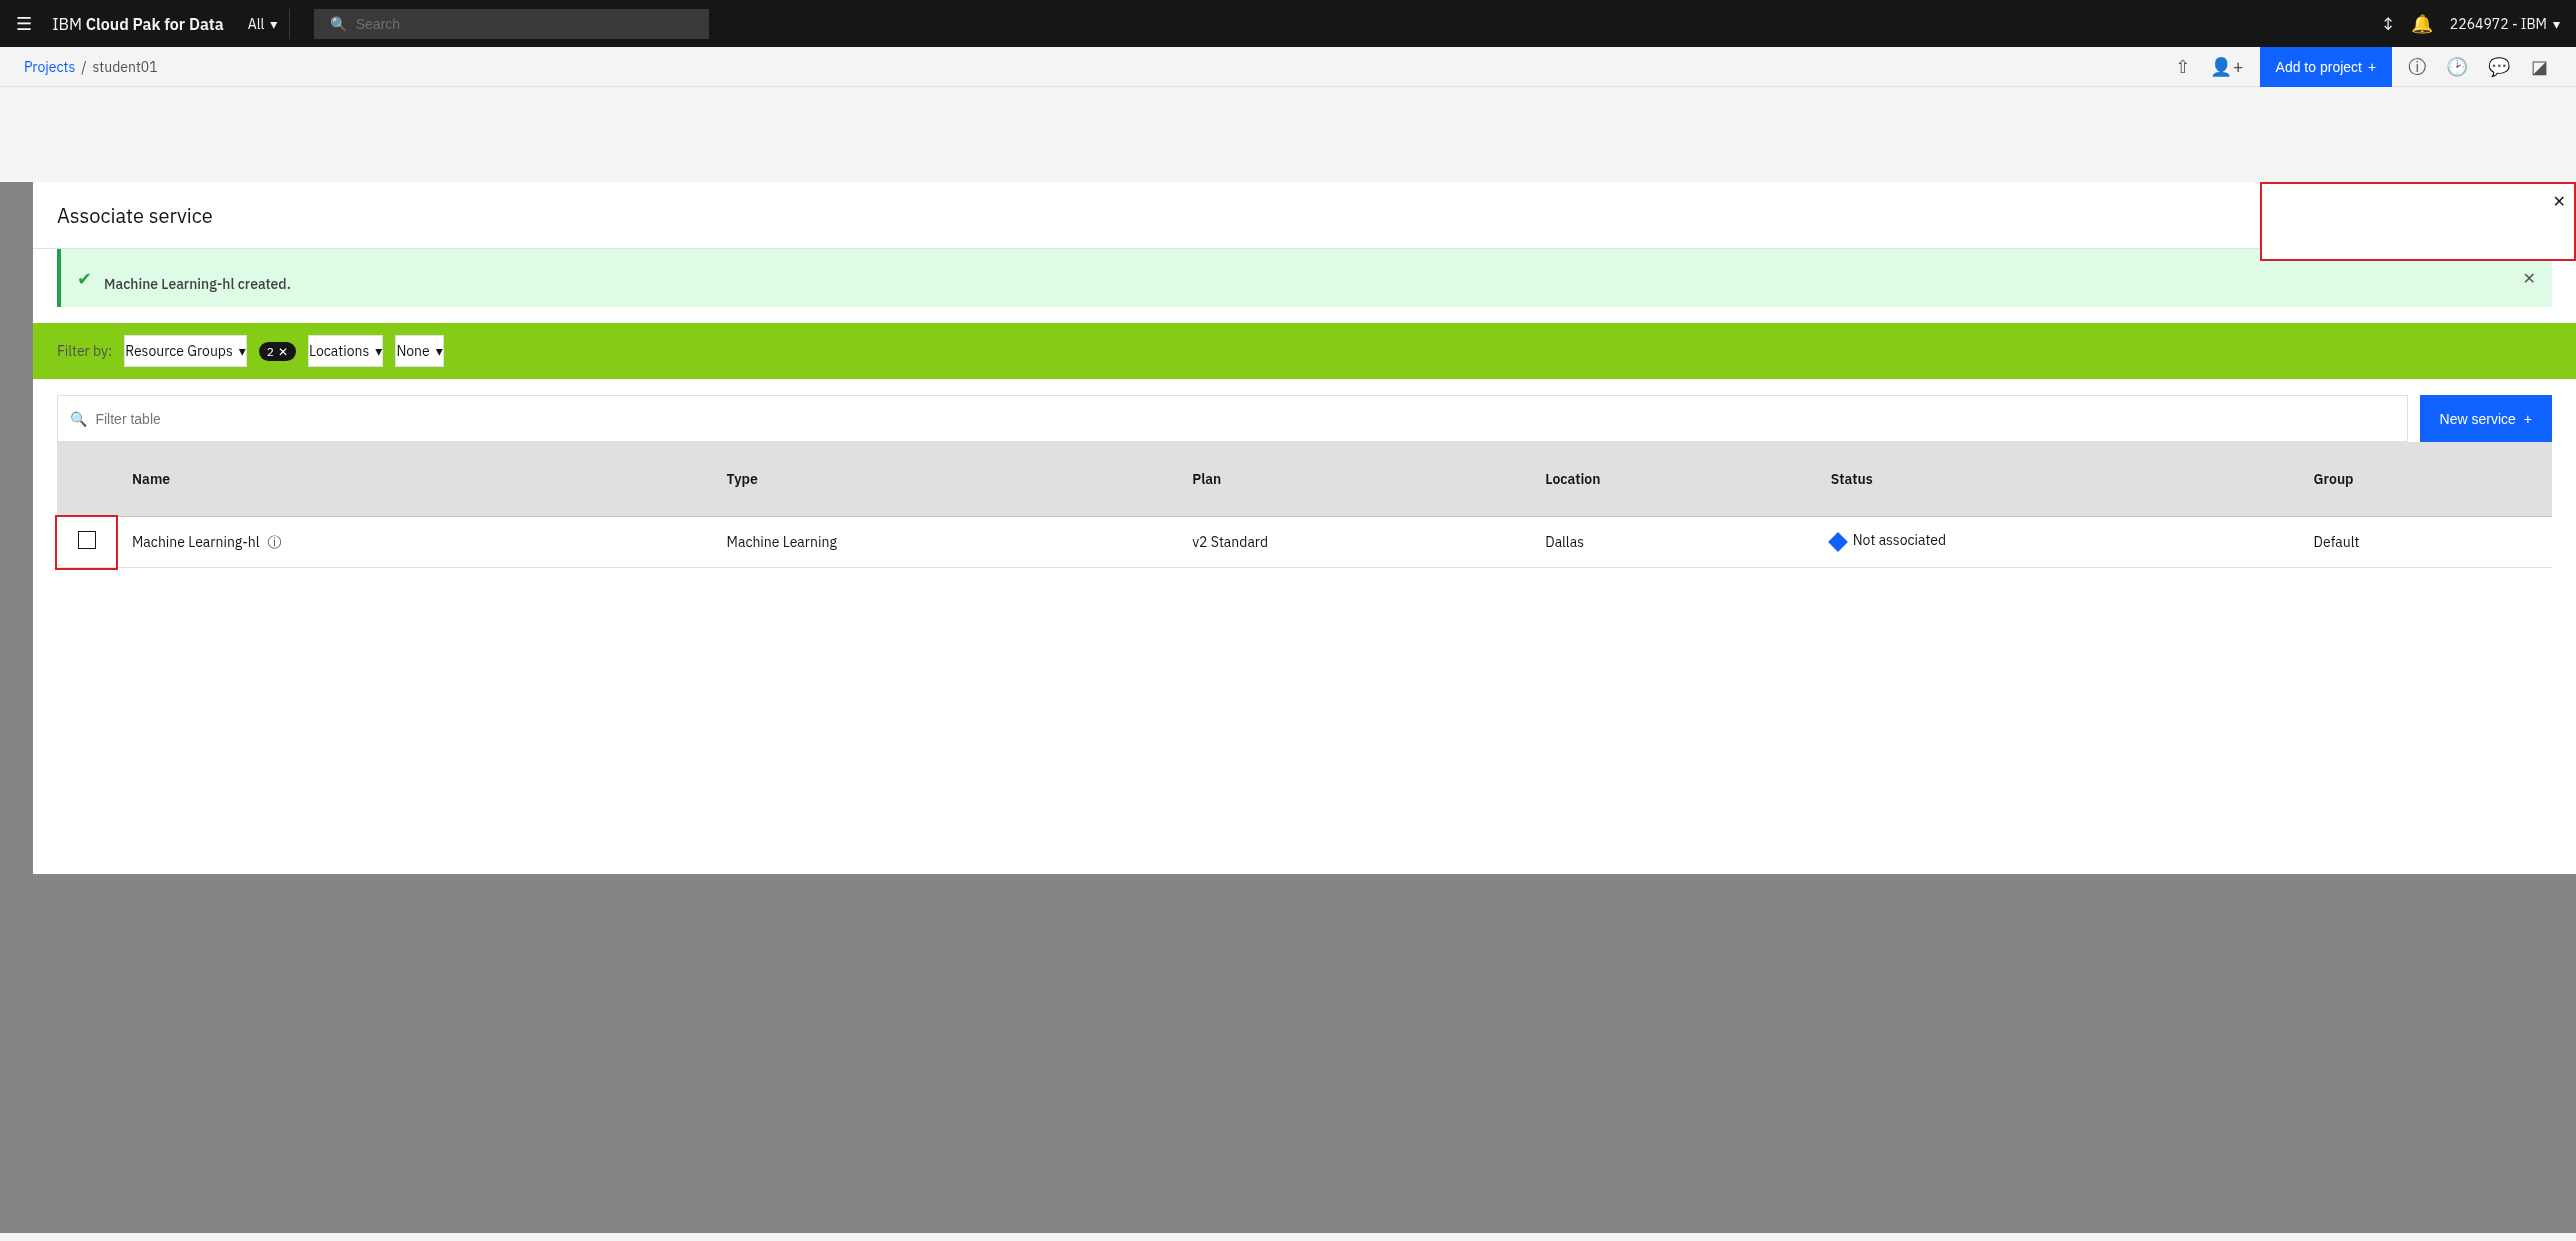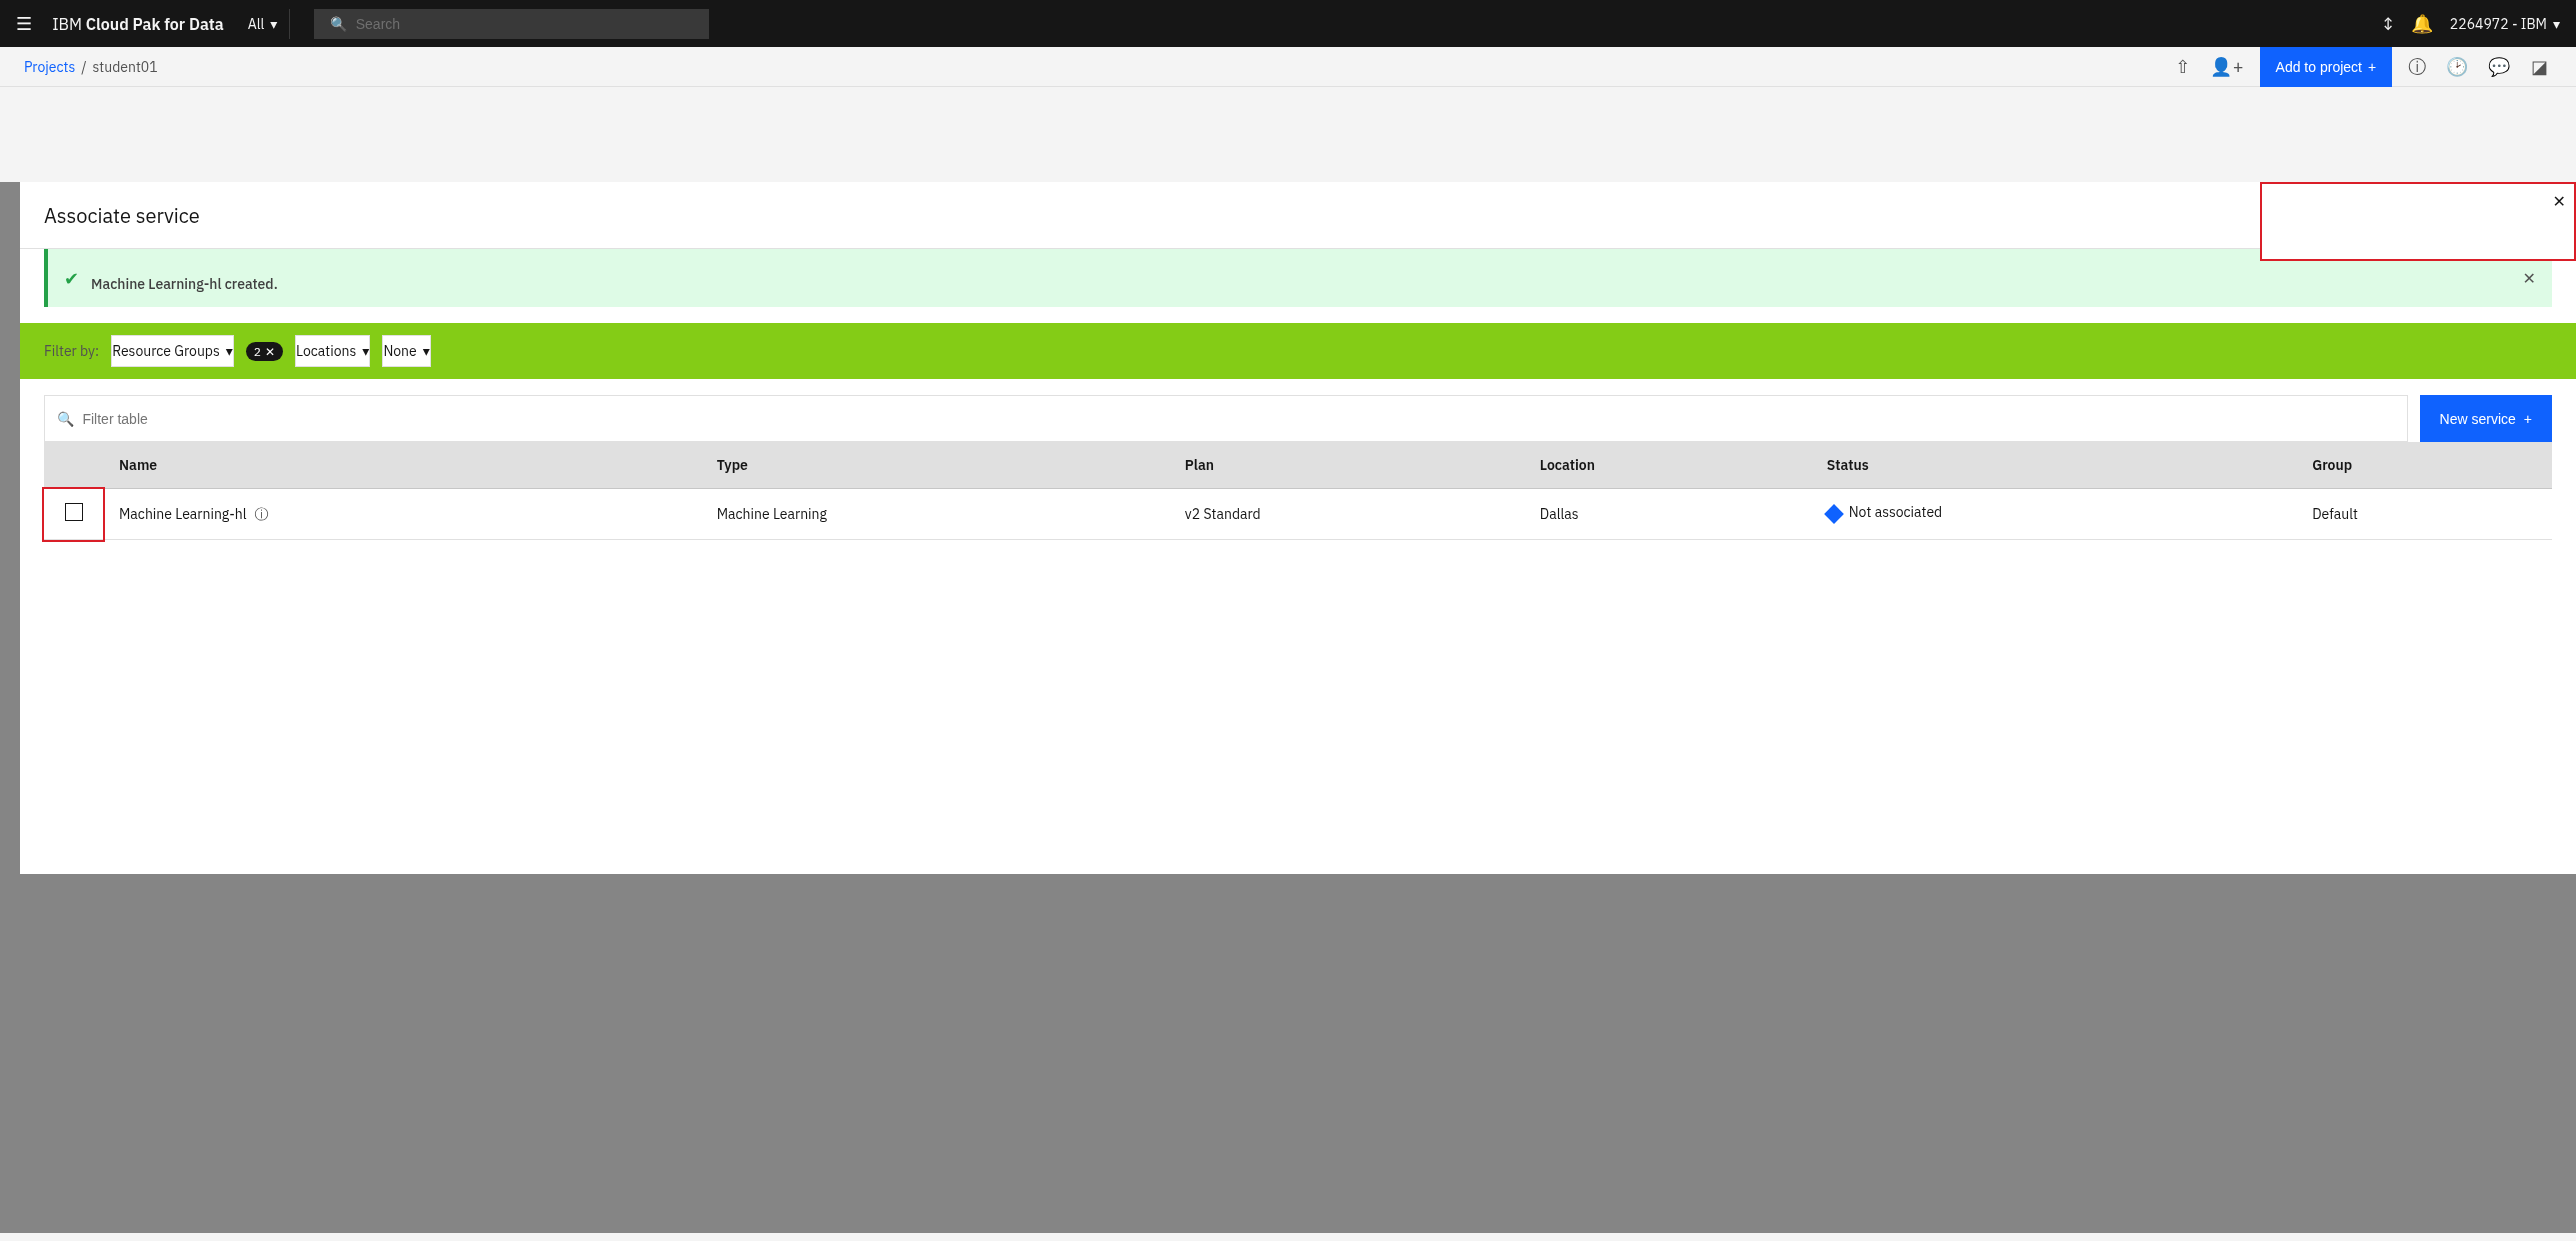--- a/index.html
+++ b/index.html
@@ -66,21 +66,21 @@
     .modal-overlay {
       position: absolute; top: 95px; left: 0; right: 0; bottom: 0;
       background: rgba(22,22,22,0.5);
       z-index: 10;
     }
 
     
     .modal {
       position: absolute;
       top: 95px;
-      left: 20px;
+      left: 33px;
       right: 0;
       background: #fff;
       z-index: 20;
       min-height: 692px;
     }
     .modal-header {
       padding: 20px 24px 16px;
       border-bottom: 1px solid #e0e0e0;
       display: flex; justify-content: space-between; align-items: flex-start;
     }
@@ -162,21 +162,21 @@
     .new-service-btn {
       background: #0f62fe; color: #fff; border: none; cursor: pointer;
       padding: 0 20px; font-size: 14px; height: 47px;
       display: flex; align-items: center; gap: 8px; white-space: nowrap;
     }
 
     
     .data-table { width: 100%; border-collapse: collapse; margin-top: 0; }
     .data-table thead tr { background: #e0e0e0; }
     .data-table thead th {
-      padding: 14px 16px; text-align: left; font-size: 14px; font-weight: 600;
+      padding: 28px 16px; text-align: left; font-size: 14px; font-weight: 600;
       color: #161616; border-bottom: 1px solid #c6c6c6;
     }
     .data-table thead th:first-child { width: 59px; }
     .data-table tbody tr { background: #fff; border-bottom: 1px solid #e0e0e0; }
     .data-table tbody td { padding: 14px 16px; font-size: 14px; color: #161616; }
 
     .checkbox-cell {
       width: 47px; text-align: center;
       outline: 2px solid #da1e28;
       padding: 8px;

